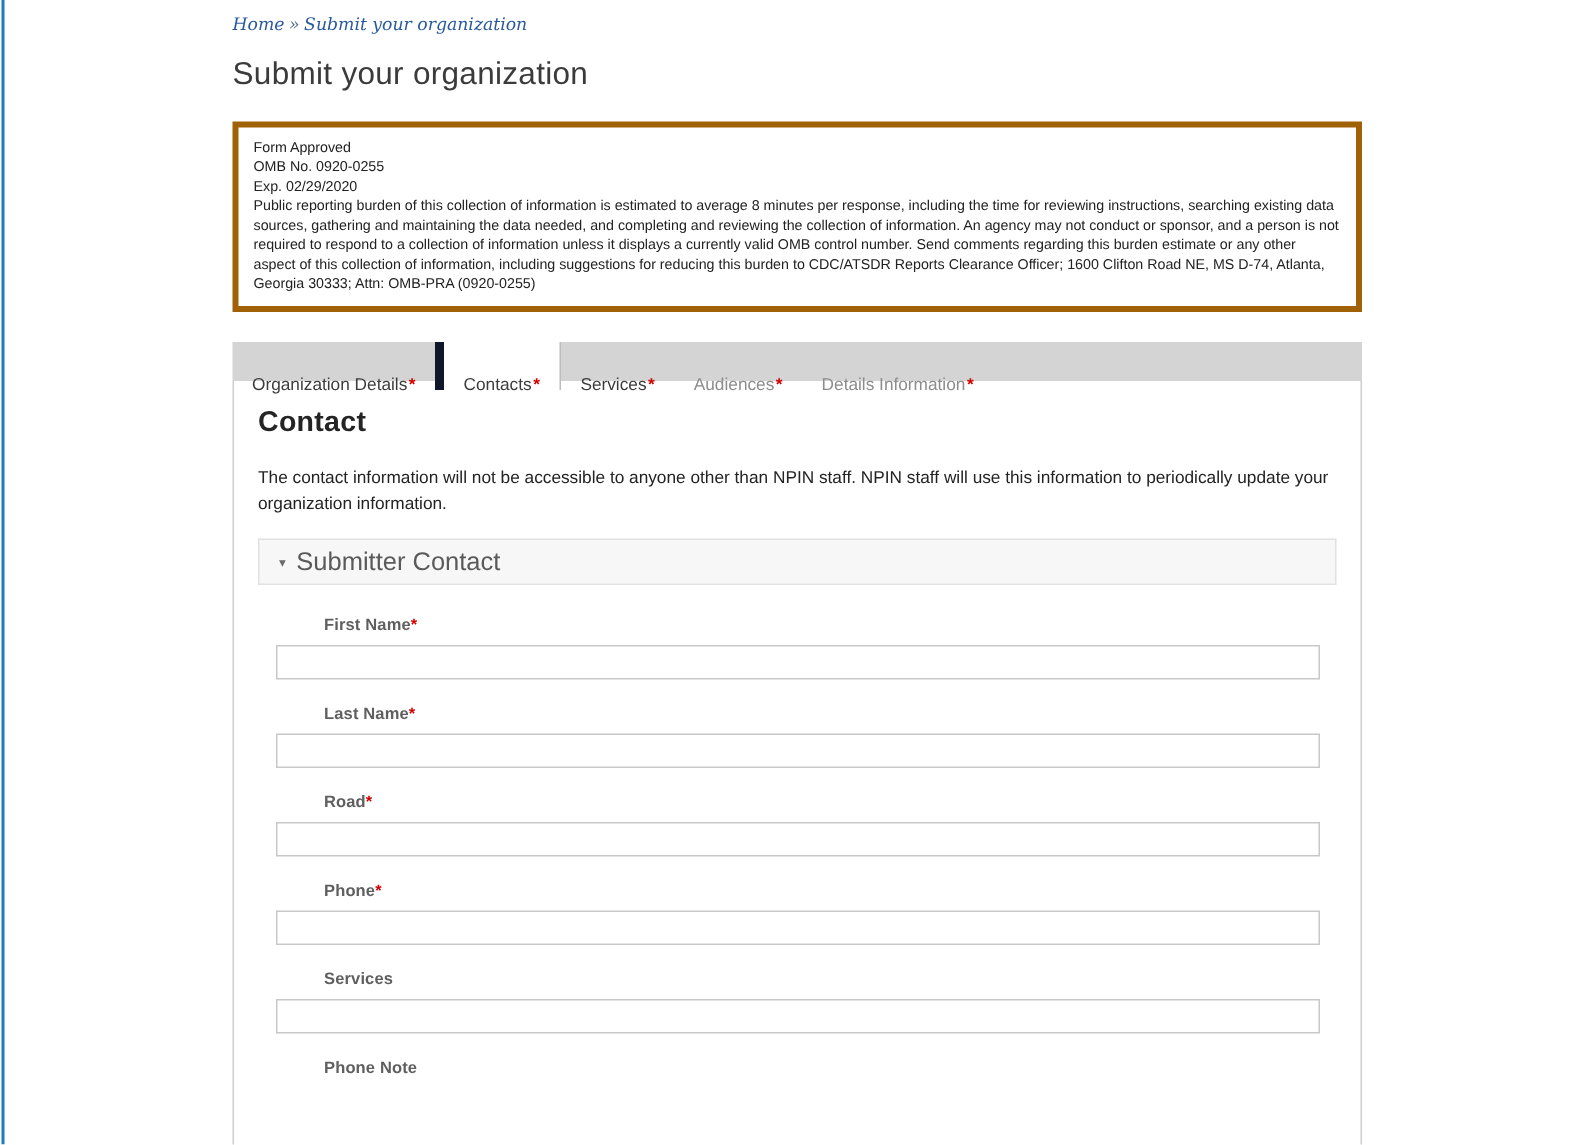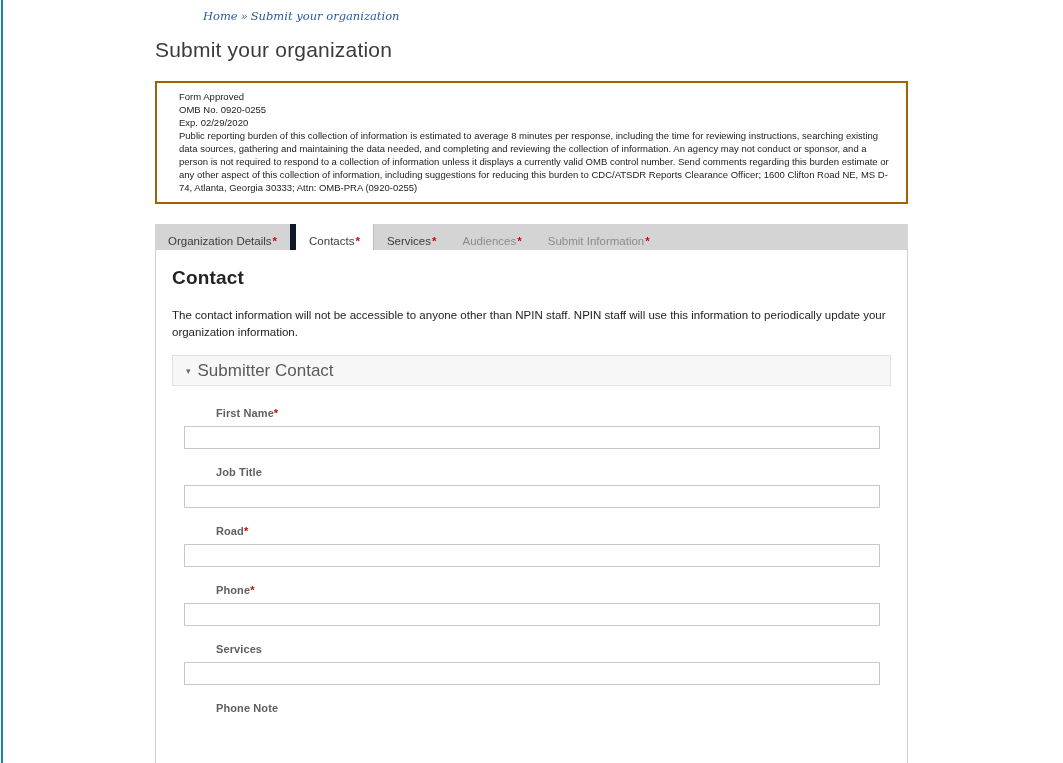--- a/index.html
+++ b/index.html
@@ -6,36 +6,36 @@
   html,body { width:1063px; height:763px; background:#fff; overflow:hidden;
               font-family:"Liberation Sans", sans-serif; }
   .page { position:relative; width:1063px; height:763px; background:#fff; }
 
   .accent-line { position:absolute; left:1px; top:0; width:2px; height:763px; background:#1c7cc0; }
 
   .content { position:absolute; left:155px; top:0; width:753px; }
 
   
   .breadcrumb { margin-top:9px; font-family:"DejaVu Serif", serif; font-style:italic;
-                font-size:11.5px; color:#2a5a9e;margin-left:48px; }
+                font-size:11.5px; color:#2a5a9e; }
   .breadcrumb a { color:#2a5a9e; text-decoration:none; cursor:pointer; }
   .breadcrumb .sep { color:#56708f; padding:0 3px; }
 
   
   .page-title { margin-top:15px; font-size:21px; font-weight:400; color:#3b3b3b; letter-spacing:.2px; }
 
   
-  .omb-box { margin-top:19px; border:2px solid #a16207; padding:7px 10px 8px 22px;
+  .omb-box { margin-top:19px; border:4px solid #a16207; padding:7px 10px 8px 10px;
              font-size:9.5px; color:#222; line-height:13px; }
   .omb-box p { margin:0; }
 
   
   .tabs { margin-top:20px; height:26px; background:#d4d4d4; display:flex; align-items:stretch;
           font-size:11.5px; }
-  .tab { padding:4px 13px; line-height:26px; white-space:nowrap; cursor:pointer; }
+  .tab { padding:16px 13px; line-height:26px; white-space:nowrap; cursor:pointer; }
   .tab.dark  { color:#3c3c3c; }
   .tab.light { color:#8c8c8c; }
   .tab.active { background:#fff; color:#3c3c3c; border-left:6px solid #0f172a; border-right:1px solid #bdbdbd; }
   .req { color:#d40000; font-weight:bold; }
   .tab .req { margin-left:1px; }
 
   
   .tab-panel { border-left:1px solid #cdcdcd; border-right:1px solid #cdcdcd;
                min-height:534px; padding:17px 16px 0 16px; background:#fff; }
 
@@ -77,44 +77,44 @@
       <p>OMB No. 0920-0255</p>
       <p>Exp. 02/29/2020</p>
       <p>Public reporting burden of this collection of information is estimated to average 8 minutes per response, including the time for reviewing instructions, searching existing data sources, gathering and maintaining the data needed, and completing and reviewing the collection of information. An agency may not conduct or sponsor, and a person is not required to respond to a collection of information unless it displays a currently valid OMB control number. Send comments regarding this burden estimate or any other aspect of this collection of information, including suggestions for reducing this burden to CDC/ATSDR Reports Clearance Officer; 1600 Clifton Road NE, MS D-74, Atlanta, Georgia 30333; Attn: OMB-PRA (0920-0255)</p>
     </div>
 
     <div class="tabs">
       <div class="tab dark"><span>Organization Details</span><span class="req">*</span></div>
       <div class="tab active"><span>Contacts</span><span class="req">*</span></div>
       <div class="tab dark"><span>Services</span><span class="req">*</span></div>
       <div class="tab light"><span>Audiences</span><span class="req">*</span></div>
-      <div class="tab light"><span>Submit Information</span><span class="req">*</span></div>
+      <div class="tab light"><span>Details Information</span><span class="req">*</span></div>
     </div>
 
     <div class="tab-panel">
       <h2 class="section-heading">Contact</h2>
       <p class="section-desc">The contact information will not be accessible to anyone other than NPIN staff. NPIN staff will use this information to periodically update your organization information.</p>
 
       <div class="accordion-header">
         <span class="accordion-caret">▾</span>
         <span class="accordion-label">Submitter Contact</span>
       </div>
 
       <div class="fields">
 
         <div class="field">
           <label class="field-label"><span>First Name</span><span class="req">*</span></label>
           <input type="text" value="" style="">
         </div>
 
-
         <div class="field">
-          <label class="field-label"><span>Job Title</span><span class="req"></span></label>
+          <label class="field-label"><span>Last Name</span><span class="req">*</span></label>
           <input type="text" value="" style="">
         </div>
+
 
         <div class="field">
           <label class="field-label"><span>Road</span><span class="req">*</span></label>
           <input type="text" value="" style="">
         </div>
 
         <div class="field">
           <label class="field-label"><span>Phone</span><span class="req">*</span></label>
           <input type="text" value="" style="">
         </div>

